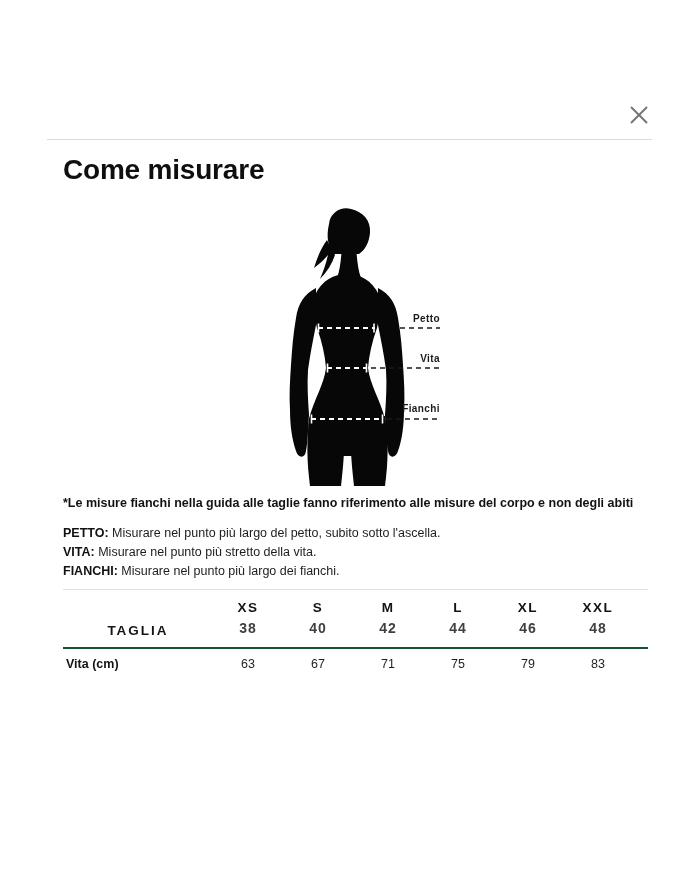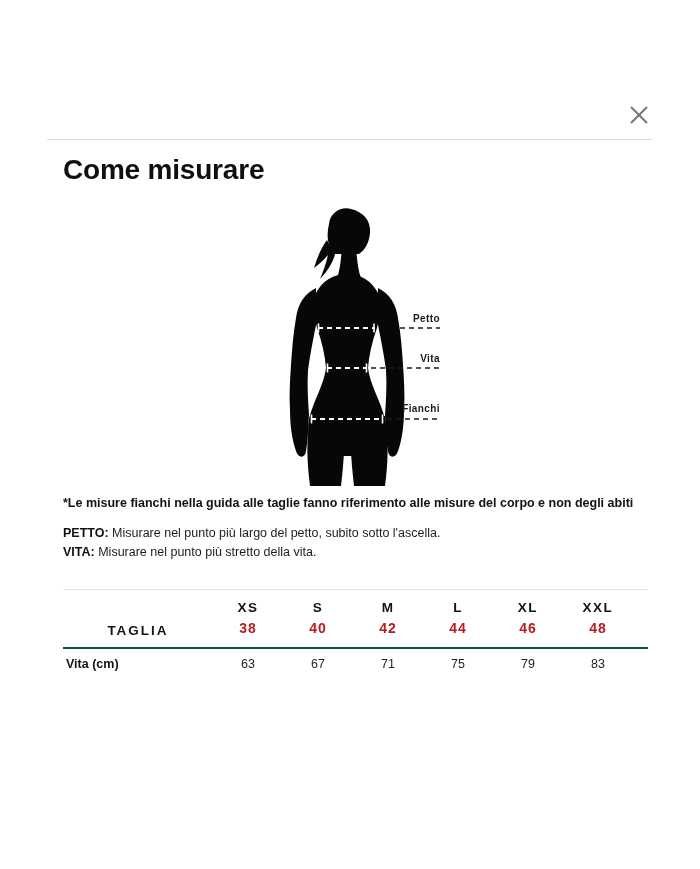--- a/index.html
+++ b/index.html
@@ -59,21 +59,21 @@
   }
   table.size-table thead th {
     border-bottom: 2px solid #14532d;
     padding: 9px 0 9px 0; text-align: center; vertical-align: bottom;
   }
   th.corner {
     text-align: left; padding-left: 6px; padding-bottom: 13px;
     font-size: 13.5px; font-weight: 700; letter-spacing: 2px; color: #141414;
   }
   .col-size { font-size: 13.5px; font-weight: 700; letter-spacing: 1.5px; color: #141414; line-height: 17px; }
-  .col-num  { font-size: 14px;  font-weight: 700; letter-spacing: 1px;  color: #b91c1c; line-height: 20px; margin-top: 2px; }
+  .col-num  { font-size: 14px;  font-weight: 700; letter-spacing: 1px;  color: #404040; line-height: 20px; margin-top: 2px; }
   table.size-table tbody th {
     text-align: left; padding: 8px 0 8px 3px;
     font-size: 12.5px; font-weight: 700; color: #141414;
   }
   table.size-table tbody td {
     text-align: center; padding: 8px 0;
     font-size: 12.5px; font-weight: 400; color: #1f1f1f;
   }
   table.size-table tbody tr:not(:last-child) th,
   table.size-table tbody tr:not(:last-child) td {
@@ -146,20 +146,21 @@
     <span class="measure-label chest">Petto</span>
     <span class="measure-label waist">Vita</span>
     <span class="measure-label hips">Fianchi</span>
   </div>
 
   <div class="note">*Le misure fianchi nella guida alle taglie fanno riferimento alle misure del corpo e non degli abiti</div>
 
   <div class="instructions">
     <div><span class="term">PETTO:</span> <span>Misurare nel punto più largo del petto, subito sotto l'ascella.</span></div>
     <div><span class="term">VITA:</span> <span>Misurare nel punto più stretto della vita.</span></div>
+    <div><span class="term">FIANCHI:</span> <span>Misurare nel punto più largo dei fianchi.</span></div>
   </div>
 
   <div class="table-wrap">
     <table class="size-table">
       <colgroup>
         <col style="width:150px">
         <col style="width:70px">
           <col style="width:70px">
           <col style="width:70px">
         <col style="width:70px">

